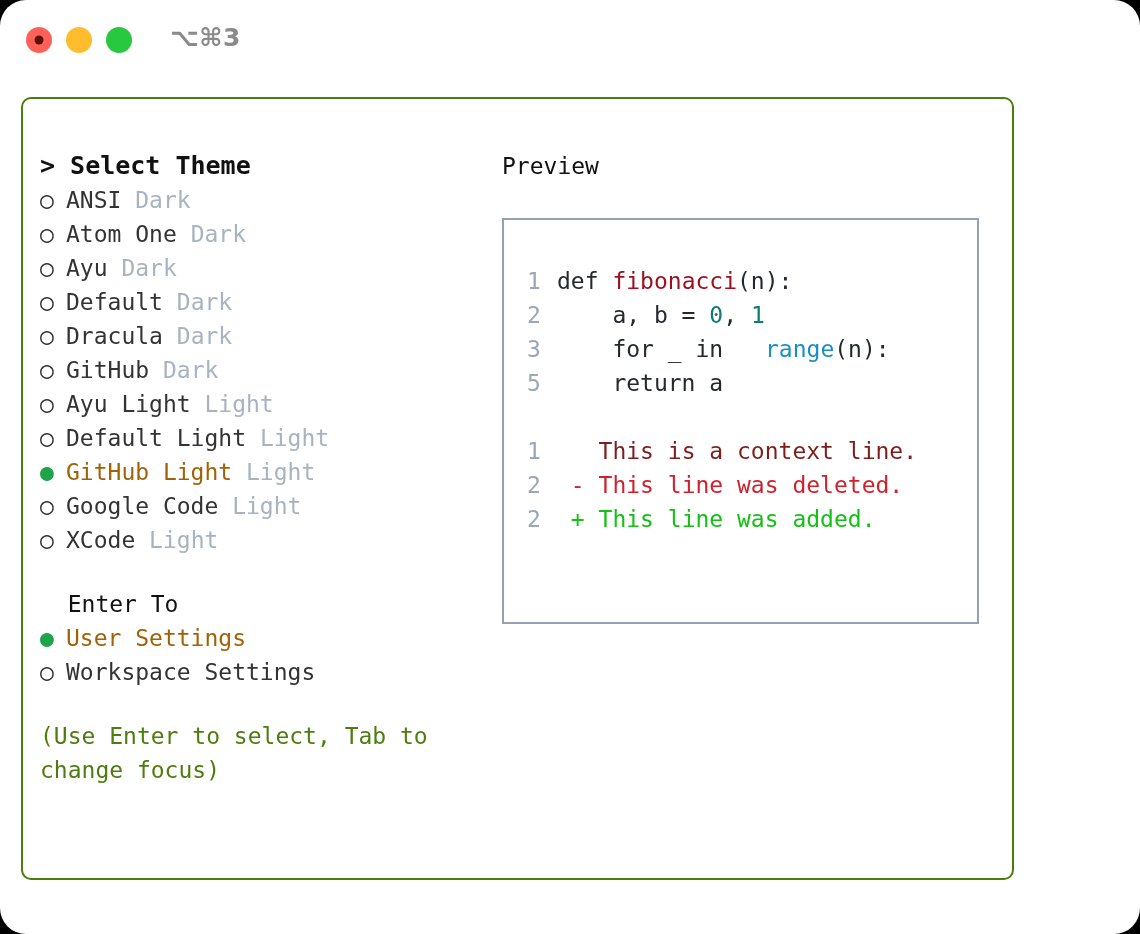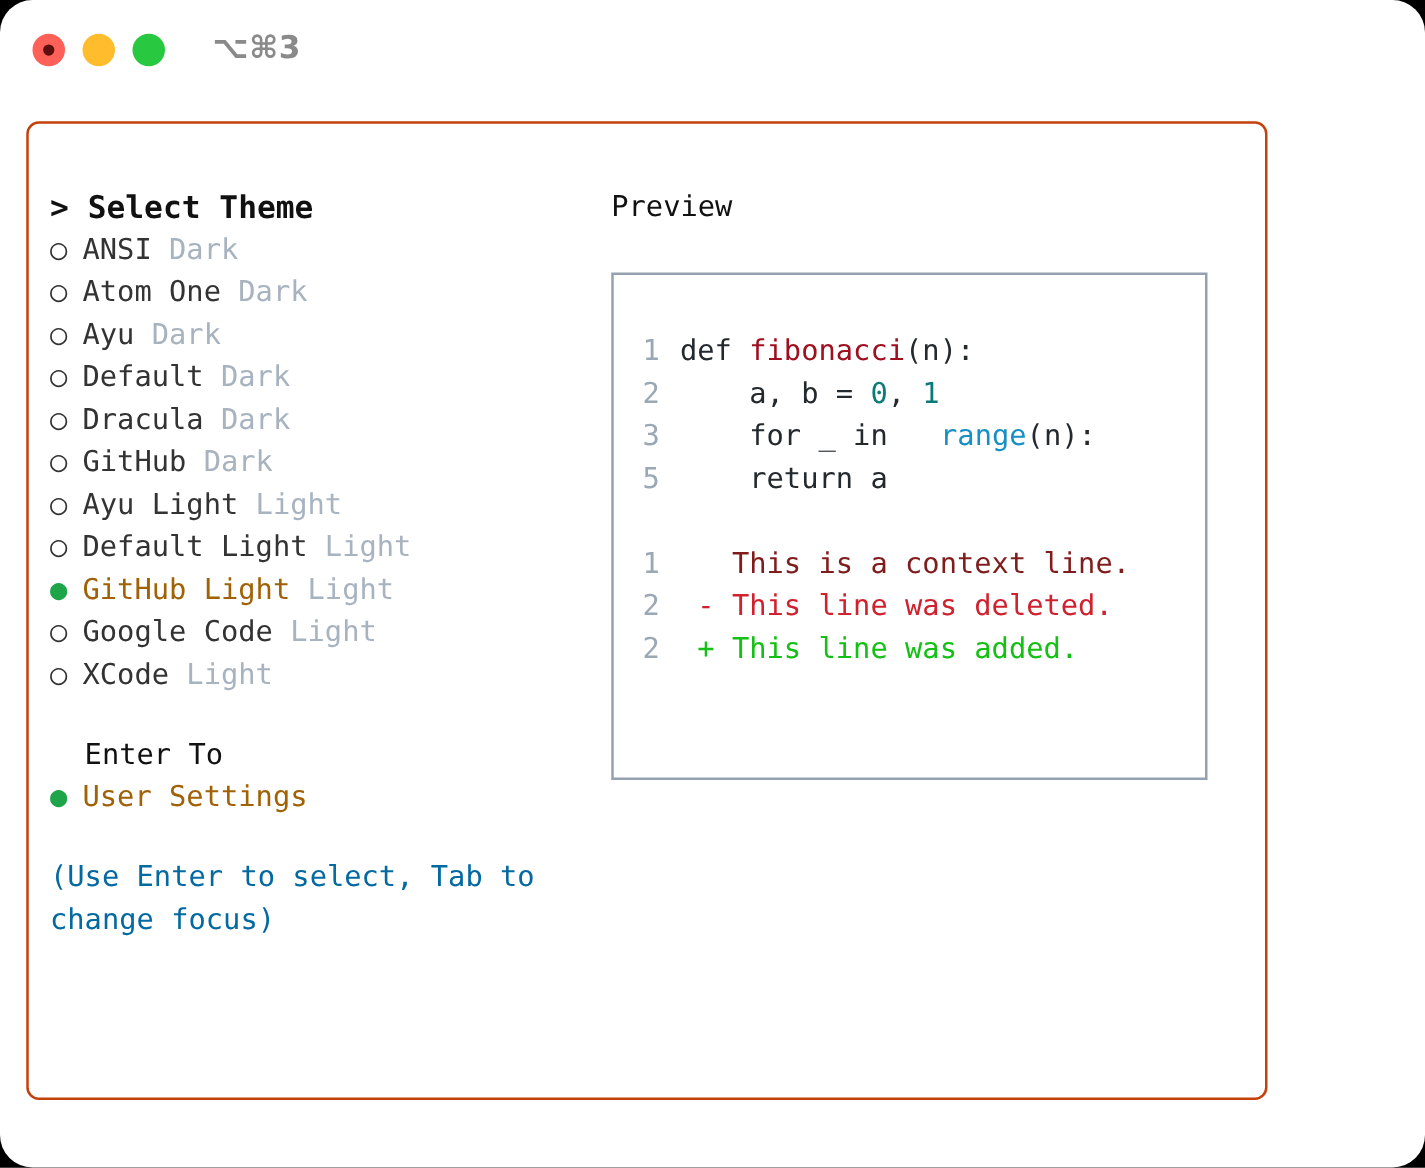--- a/index.html
+++ b/index.html
@@ -61,21 +61,21 @@
     font-family: "DejaVu Sans", "Liberation Sans", sans-serif;
   }
 
   
   #panel {
     position: absolute;
     left: 21px;
     top: 97px;
     width: 993px;
     height: 783px;
-    border: 2px solid #c2410c;
+    border: 2px solid #4d7c0f;
     border-radius: 10px;
     box-sizing: border-box;
     background: #ffffff;
   }
 
   
   #left-col {
     position: absolute;
     left: 17px;
     top: 50px;
@@ -108,28 +108,28 @@
   .section-label {
     font-size: 23px;
     line-height: 34px;
     color: #111111;
     white-space: pre;
   }
   #hint {
     margin-top: 30px;
     font-size: 23px;
     line-height: 34px;
-    color: #0369a1;
+    color: #4d7c0f;
     width: 420px;
   }
 
   
   #right-col {
     position: absolute;
-    left: 466px;
+    left: 479px;
     top: 50px;
     width: 490px;
   }
   #preview-title {
     font-size: 23px;
     color: #111111;
     line-height: 34px;
     white-space: pre;
   }
   #preview-box {
@@ -189,20 +189,21 @@
           <div class="opt-row"><span class="bullet bullet-off">○</span><span>Default Light </span><span class="variant">Light</span></div>
           <div class="opt-row"><span class="bullet bullet-on">●</span><span class="lbl-sel">GitHub Light </span><span class="variant">Light</span></div>
           <div class="opt-row"><span class="bullet bullet-off">○</span><span>Google Code </span><span class="variant">Light</span></div>
           <div class="opt-row"><span class="bullet bullet-off">○</span><span>XCode </span><span class="variant">Light</span></div>
         </div>
 
       <div class="section-gap"></div>
       <div class="section-label">  Enter To</div>
       <div id="apply-list">
           <div class="opt-row"><span class="bullet bullet-on">●</span><span class="lbl-sel">User Settings</span></div>
+          <div class="opt-row"><span class="bullet bullet-off">○</span><span>Workspace Settings</span></div>
         </div>
 
       <div id="hint">(Use Enter to select, Tab to change focus)</div>
     </div>
 
     <div id="right-col">
       <div id="preview-title">Preview</div>
       <div id="preview-box">
         <div id="code-block">
             <div class="code-line"><span class="ln">1</span><span>def </span><span class="tok-fn">fibonacci</span><span>(n):</span></div>

